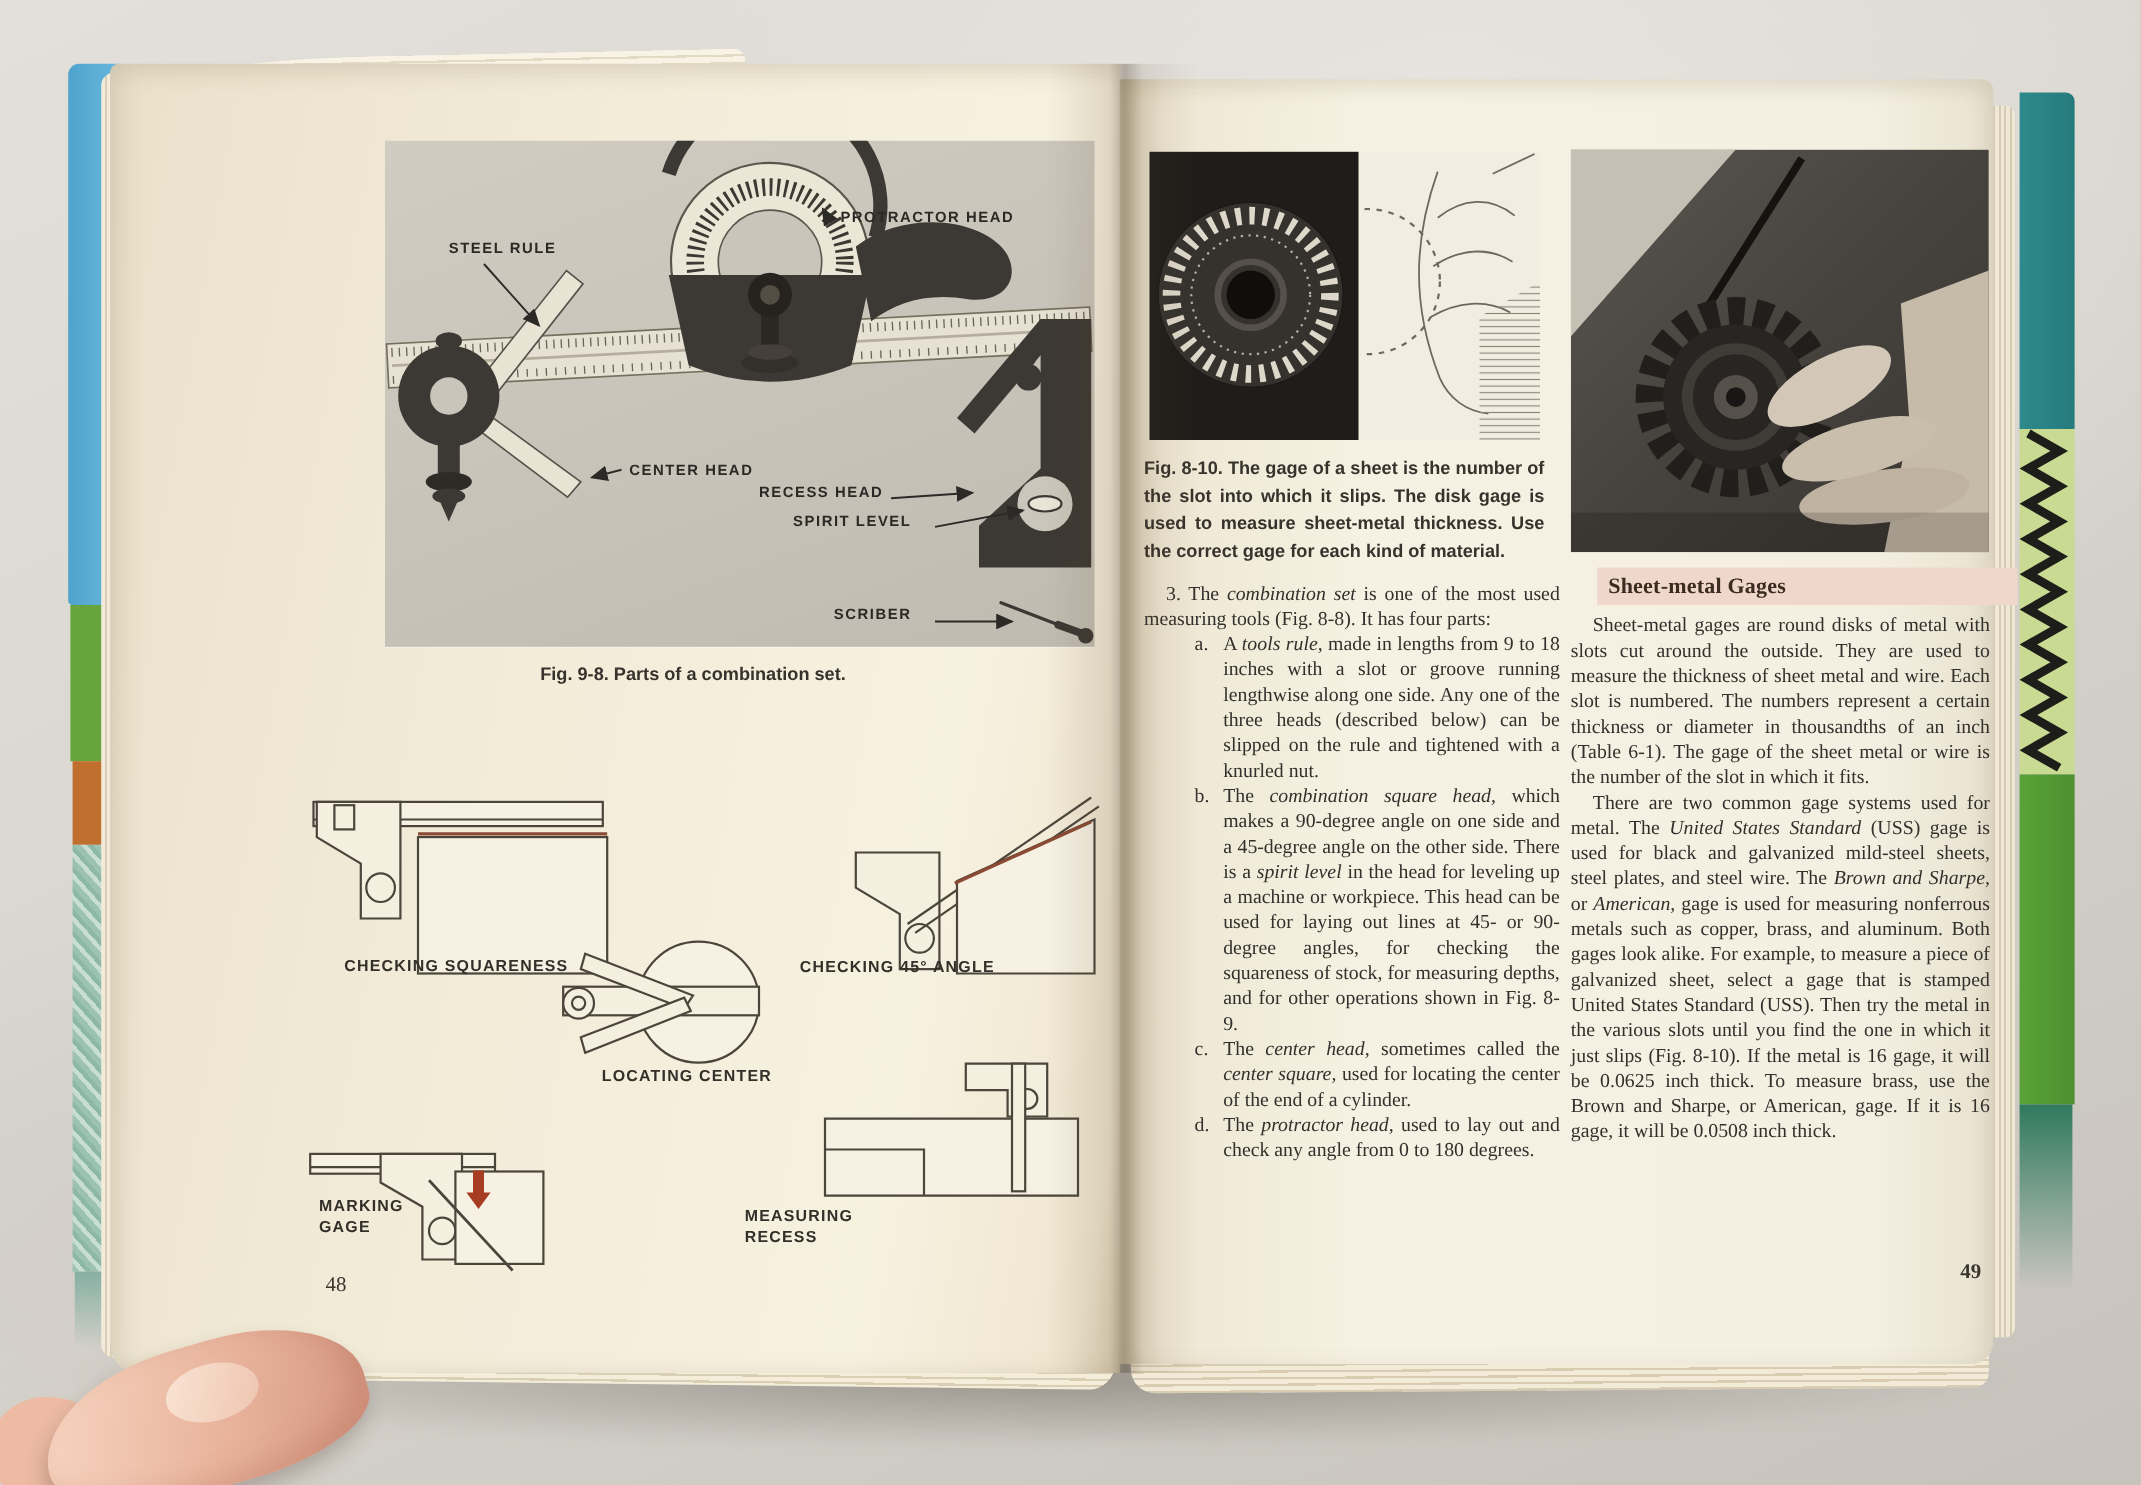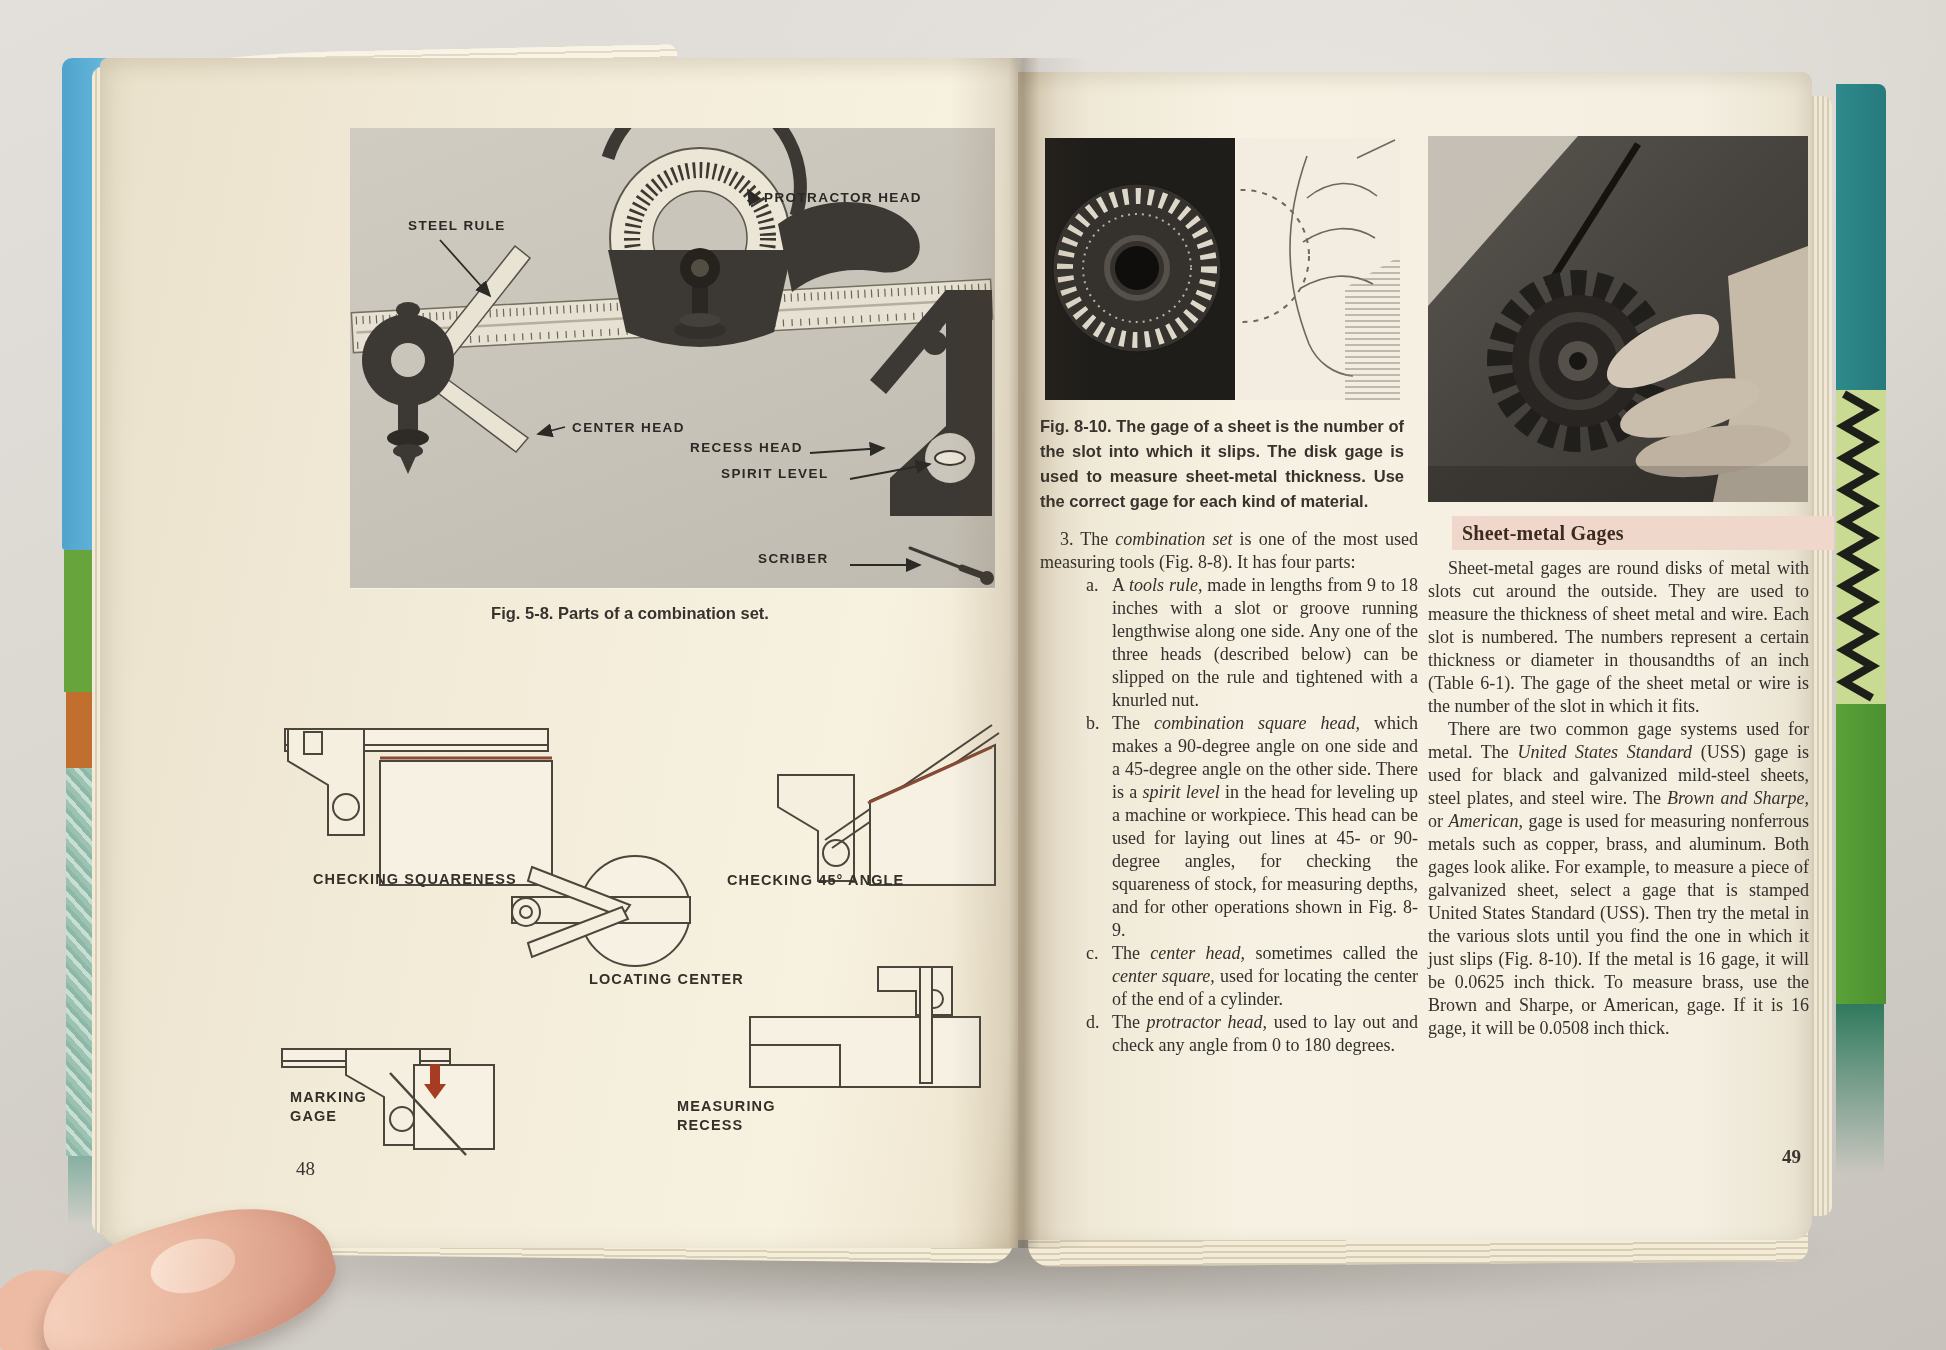--- a/index.html
+++ b/index.html
@@ -70,21 +70,21 @@
   #cap-8-9{left:300px;top:690px;width:630px;text-align:center;}
   #fig89-box{left:280px;top:715px;width:720px;height:450px;}
   #lbl-steel{left:408px;top:218px;}
   #lbl-protractor{left:764px;top:190px;}
   #lbl-center{left:572px;top:420px;}
   #lbl-square{left:690px;top:440px;}
   #lbl-spirit{left:721px;top:466px;}
   #lbl-scriber{left:758px;top:551px;}
   #lbl-chk-sq{left:313px;top:870px;}
   #lbl-chk-45{left:727px;top:871px;}
-  #lbl-loc{left:547px;top:970px;margin-left:42px;}
+  #lbl-loc{left:547px;top:970px;}
   #lbl-mark{left:290px;top:1088px;}
   #lbl-meas{left:677px;top:1097px;}
   #pagenum-48{left:296px;top:1158px;}
 
   
   #panel-a{left:1045px;top:138px;width:190px;height:262px;background:#1f1d1a;}
   #panel-b{left:1237px;top:138px;width:163px;height:262px;background:#f2ede0;}
   #photo-49{left:1428px;top:136px;width:380px;height:366px;}
   #cap-8-10{left:1040px;top:414px;width:364px;text-align:justify;}
   #col-left{left:1040px;top:528px;width:378px;}
@@ -205,21 +205,21 @@
     </svg>
   </div>
 
   <span id="lbl-steel" class="abs z5 figlabel">STEEL RULE</span>
   <span id="lbl-protractor" class="abs z5 figlabel">PROTRACTOR HEAD</span>
   <span id="lbl-center" class="abs z5 figlabel">CENTER HEAD</span>
   <span id="lbl-square" class="abs z5 figlabel">RECESS HEAD</span>
   <span id="lbl-spirit" class="abs z5 figlabel">SPIRIT LEVEL</span>
   <span id="lbl-scriber" class="abs z5 figlabel">SCRIBER</span>
 
-  <div id="cap-8-8" class="abs z5 caption-sans">Fig. 5-8.  Parts of a combination set.</div>
+  <div id="cap-8-8" class="abs z5 caption-sans">Fig. 9-8.  Parts of a combination set.</div>
 
   <div id="fig89-box" class="abs z5">
     <svg viewBox="0 0 720 450" width="720" height="450">
       <g stroke="#4b453b" stroke-width="2" fill="none">
 
         <rect x="5" y="14" width="263" height="22" fill="#f6f1e3"></rect>
         <line x1="5" y1="30" x2="268" y2="30"></line>
         <path d="M8,14 L84,14 L84,120 L48,120 L48,70 L8,46 Z" fill="#f5efe0"></path>
         <circle cx="66" cy="92" r="13"></circle>
         <rect x="24" y="17" width="18" height="22"></rect>

